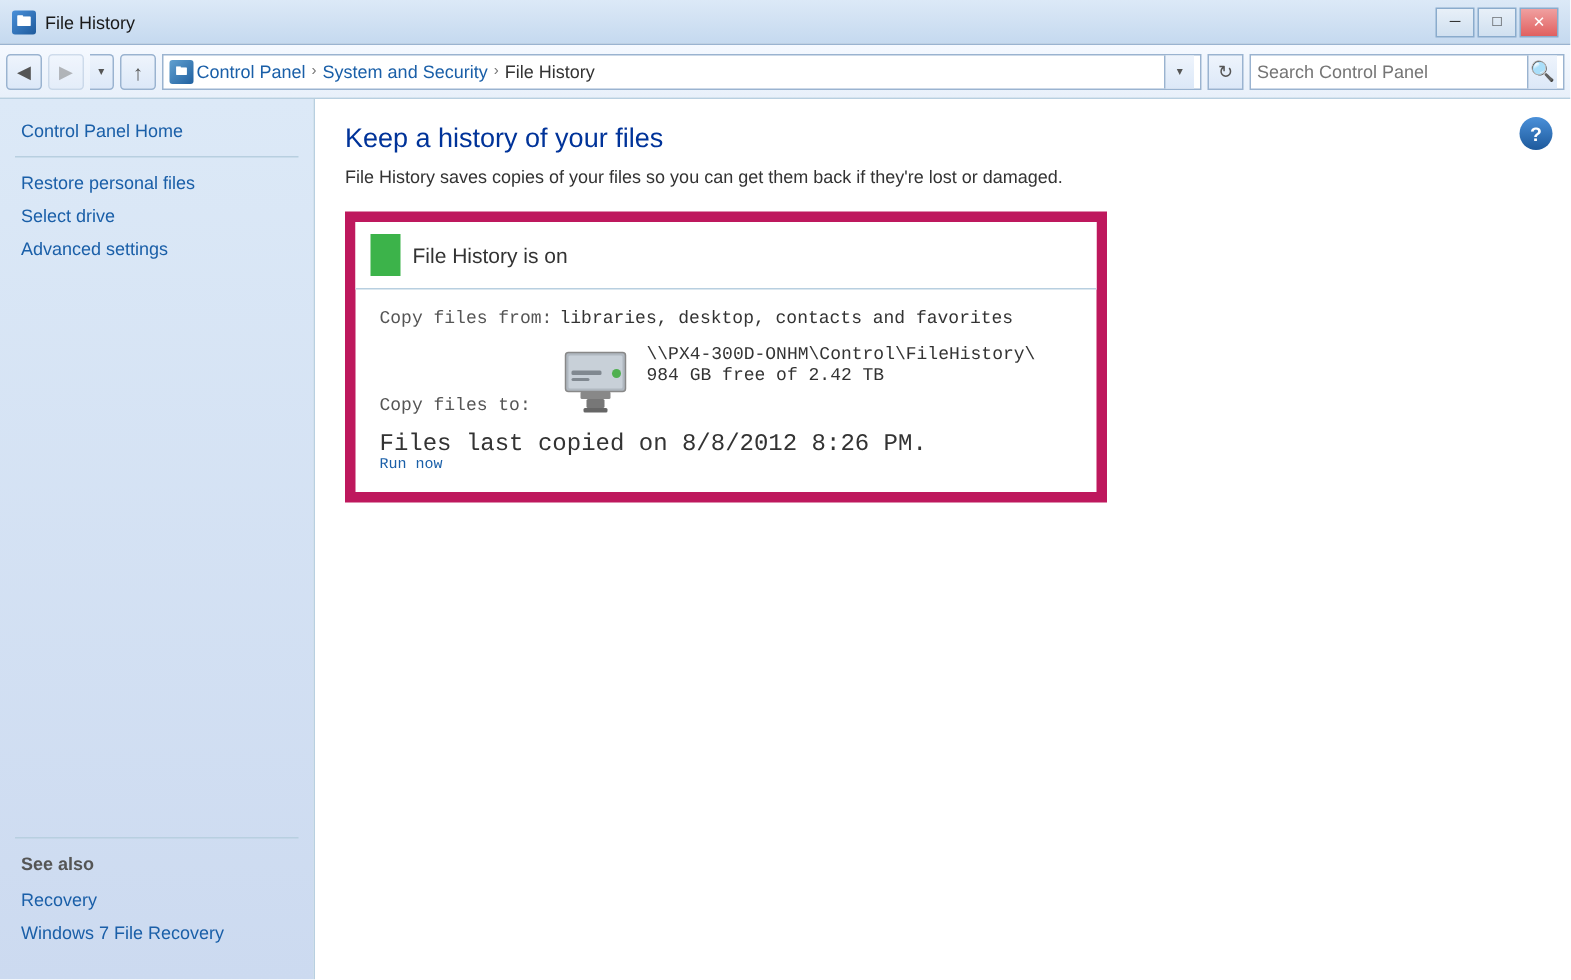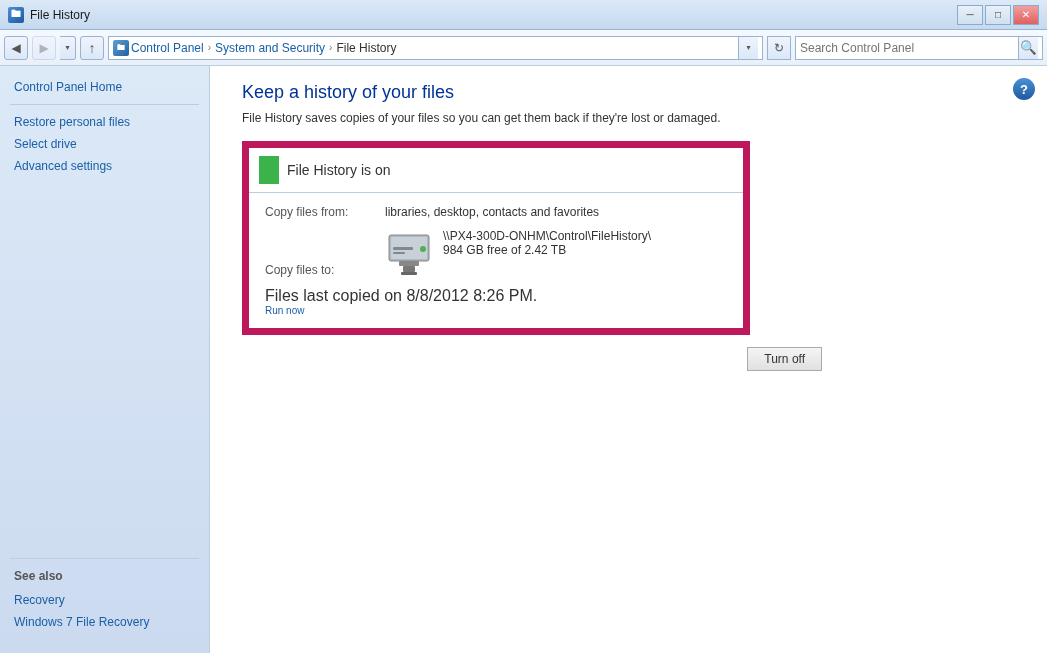--- a/index.html
+++ b/index.html
@@ -131,21 +131,21 @@
       width: 24px; height: 24px;
       background: linear-gradient(to bottom, #eef4fc, #dce8f8);
       border: 1px solid #9ab3d0;
       display: flex; align-items: center; justify-content: center;
       cursor: pointer;
       font-size: 12px;
       color: #555;
     }
     .search-box {
       height: 24px;
-      width: 248px;
+      width: 210px;
       background: white;
       border: 1px solid #9ab3d0;
       display: flex;
       align-items: center;
       padding: 0 4px;
     }
     .search-input {
       border: none;
       outline: none;
       flex: 1;
@@ -160,21 +160,20 @@
       border-left: 1px solid #9ab3d0;
       display: flex; align-items: center; justify-content: center;
       cursor: pointer;
       color: #555;
     }
 
     
     .main-layout {
       display: flex;
       height: calc(653px - 30px - 36px);
-      gap: 12px;
     }
 
     
     .sidebar {
       width: 210px;
       background: linear-gradient(to bottom, #dce9f7, #ccdaf0);
       border-right: 1px solid #b8cfe0;
       padding: 10px 0;
       display: flex;
       flex-direction: column;
@@ -244,20 +243,21 @@
       background: #3cb34a;
       flex-shrink: 0;
     }
     .fh-status-text {
       font-size: 14px;
       color: #333;
     }
 
     .fh-body {
       padding: 12px 16px;
+      font-family: Liberation Mono, monospace;
     }
     .fh-row {
       display: flex;
       align-items: flex-start;
       margin-bottom: 10px;
       font-size: 12px;
     }
     .fh-label {
       width: 120px;
       color: #555;
@@ -429,17 +429,14 @@
             </div>
           </div>
         </div>
         <div style="padding-left:0;">
           <div class="fh-last-copied">Files last copied on 8/8/2012 8:26 PM.</div>
           <a class="run-now-link">Run now</a>
         </div>
       </div>
     </div>
 
-    <div class="turn-off-area">
-      <button class="turn-off-btn">Turn off</button>
-    </div>
   </div>
 </div>
 
 </body></html>

